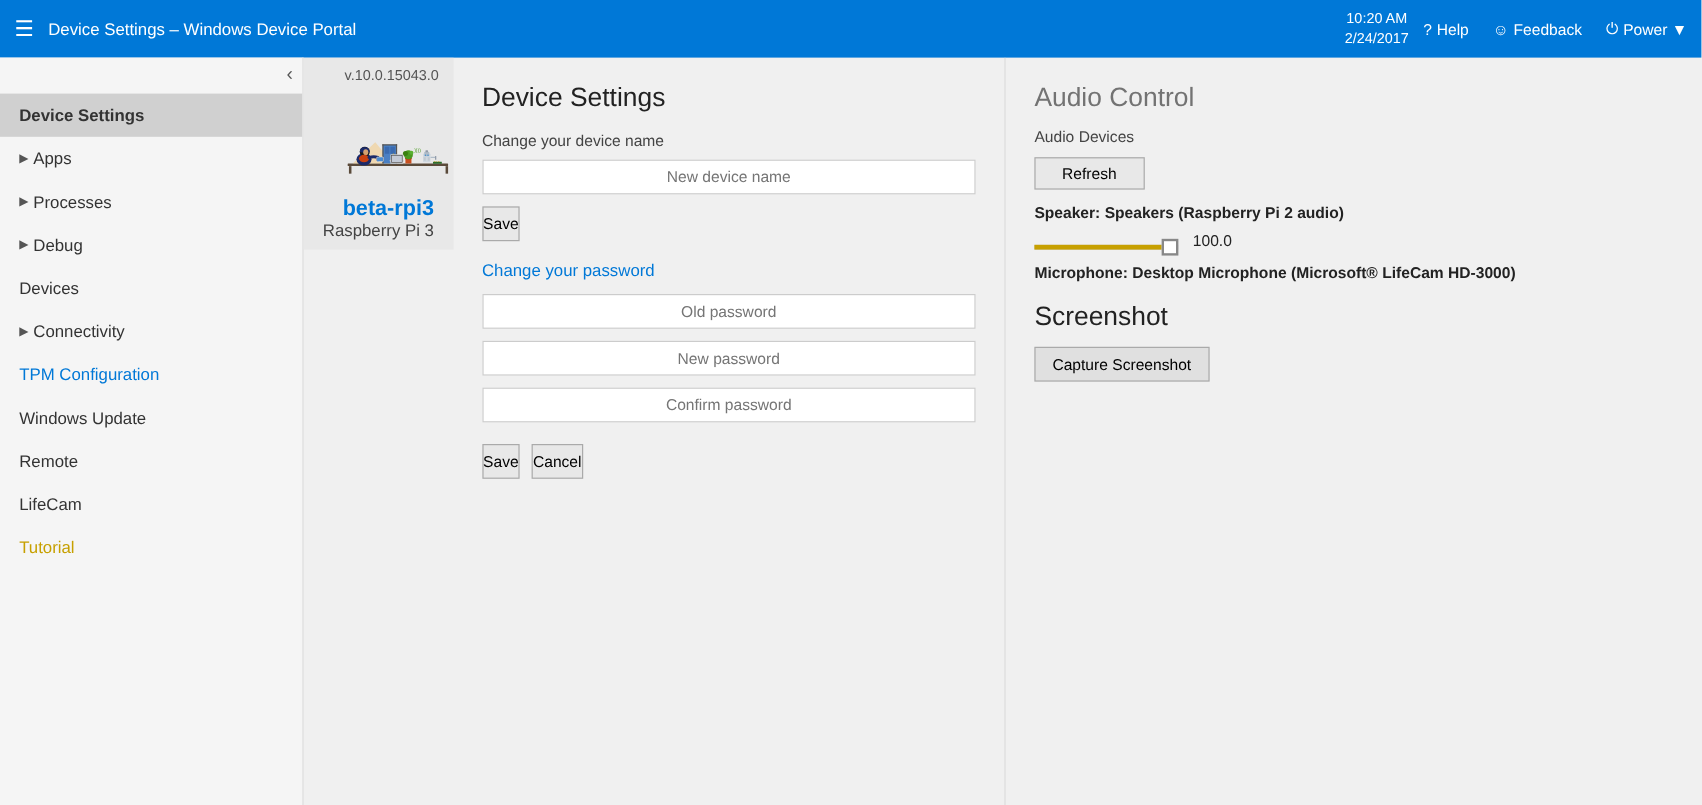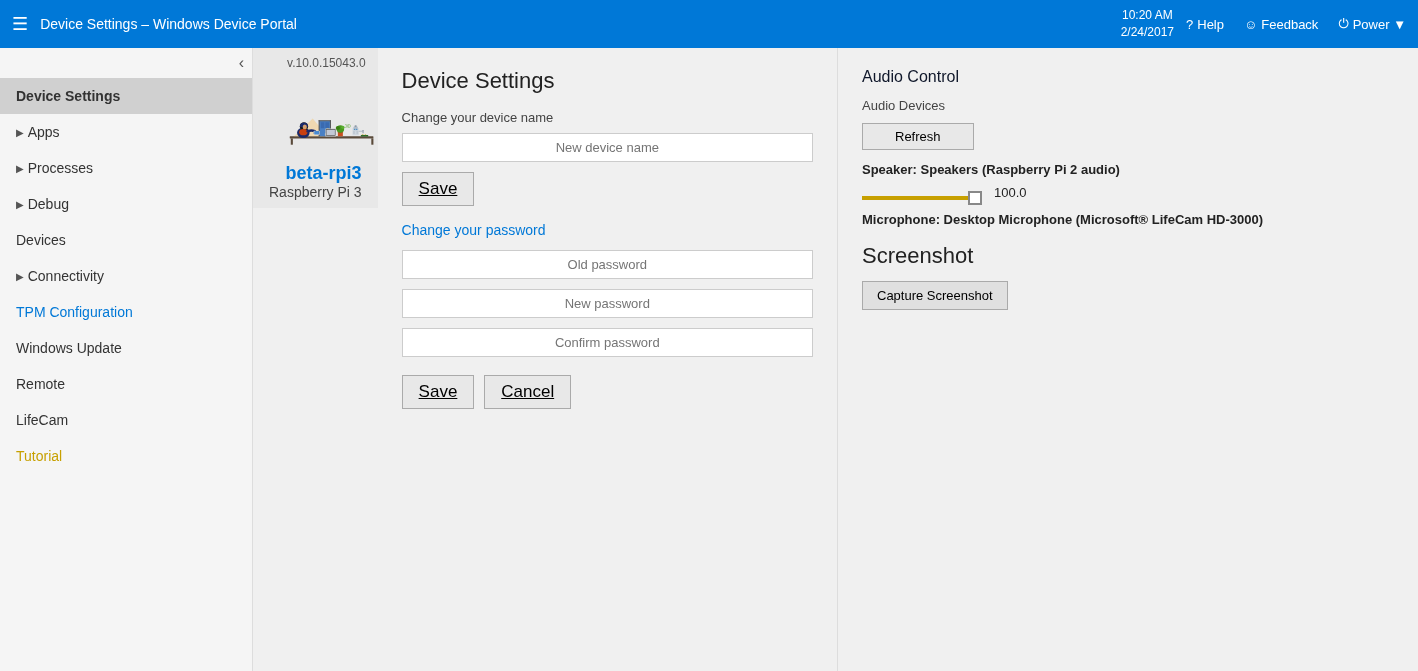--- a/index.html
+++ b/index.html
@@ -116,37 +116,36 @@
       border: 1px solid #ccc;
       font-size: 13px;
       color: #888;
       margin-bottom: 10px;
       outline: none;
       background: #fff;
       text-align: center;
     }
 
     .btn {
-      padding: 6px 16px;
-      font-size: 17px;
+      padding: 6px 0;
+      font-size: 13px;
       border: 1px solid #aaa;
       background: #e8e8e8;
       cursor: pointer;
       margin-right: 6px;
-      text-decoration: underline;
     }
 
     .password-section { margin-top: 8px; }
     .password-section .sub-section-label { color: #0078d7; margin-bottom: 12px; }
 
     
-    .audio-section-title { font-size: 16px; font-weight: 300; margin-bottom: 12px; color: #0f172a; }
+    .audio-section-title { font-size: 22px; font-weight: 300; margin-bottom: 12px; color: #737373; }
     .audio-devices-label { font-size: 13px; color: #444; margin-bottom: 10px; }
     .refresh-btn {
-      padding: 5px 32px;
+      padding: 5px 22px;
       font-size: 13px;
       border: 1px solid #aaa;
       background: #e8e8e8;
       cursor: pointer;
       margin-bottom: 12px;
     }
     .audio-device-row { font-size: 13px; font-weight: 600; color: #222; margin-bottom: 8px; }
     .volume-row { display: flex; align-items: flex-end; gap: 12px; margin-bottom: 12px; }
     .volume-slider {
       width: 120px;

